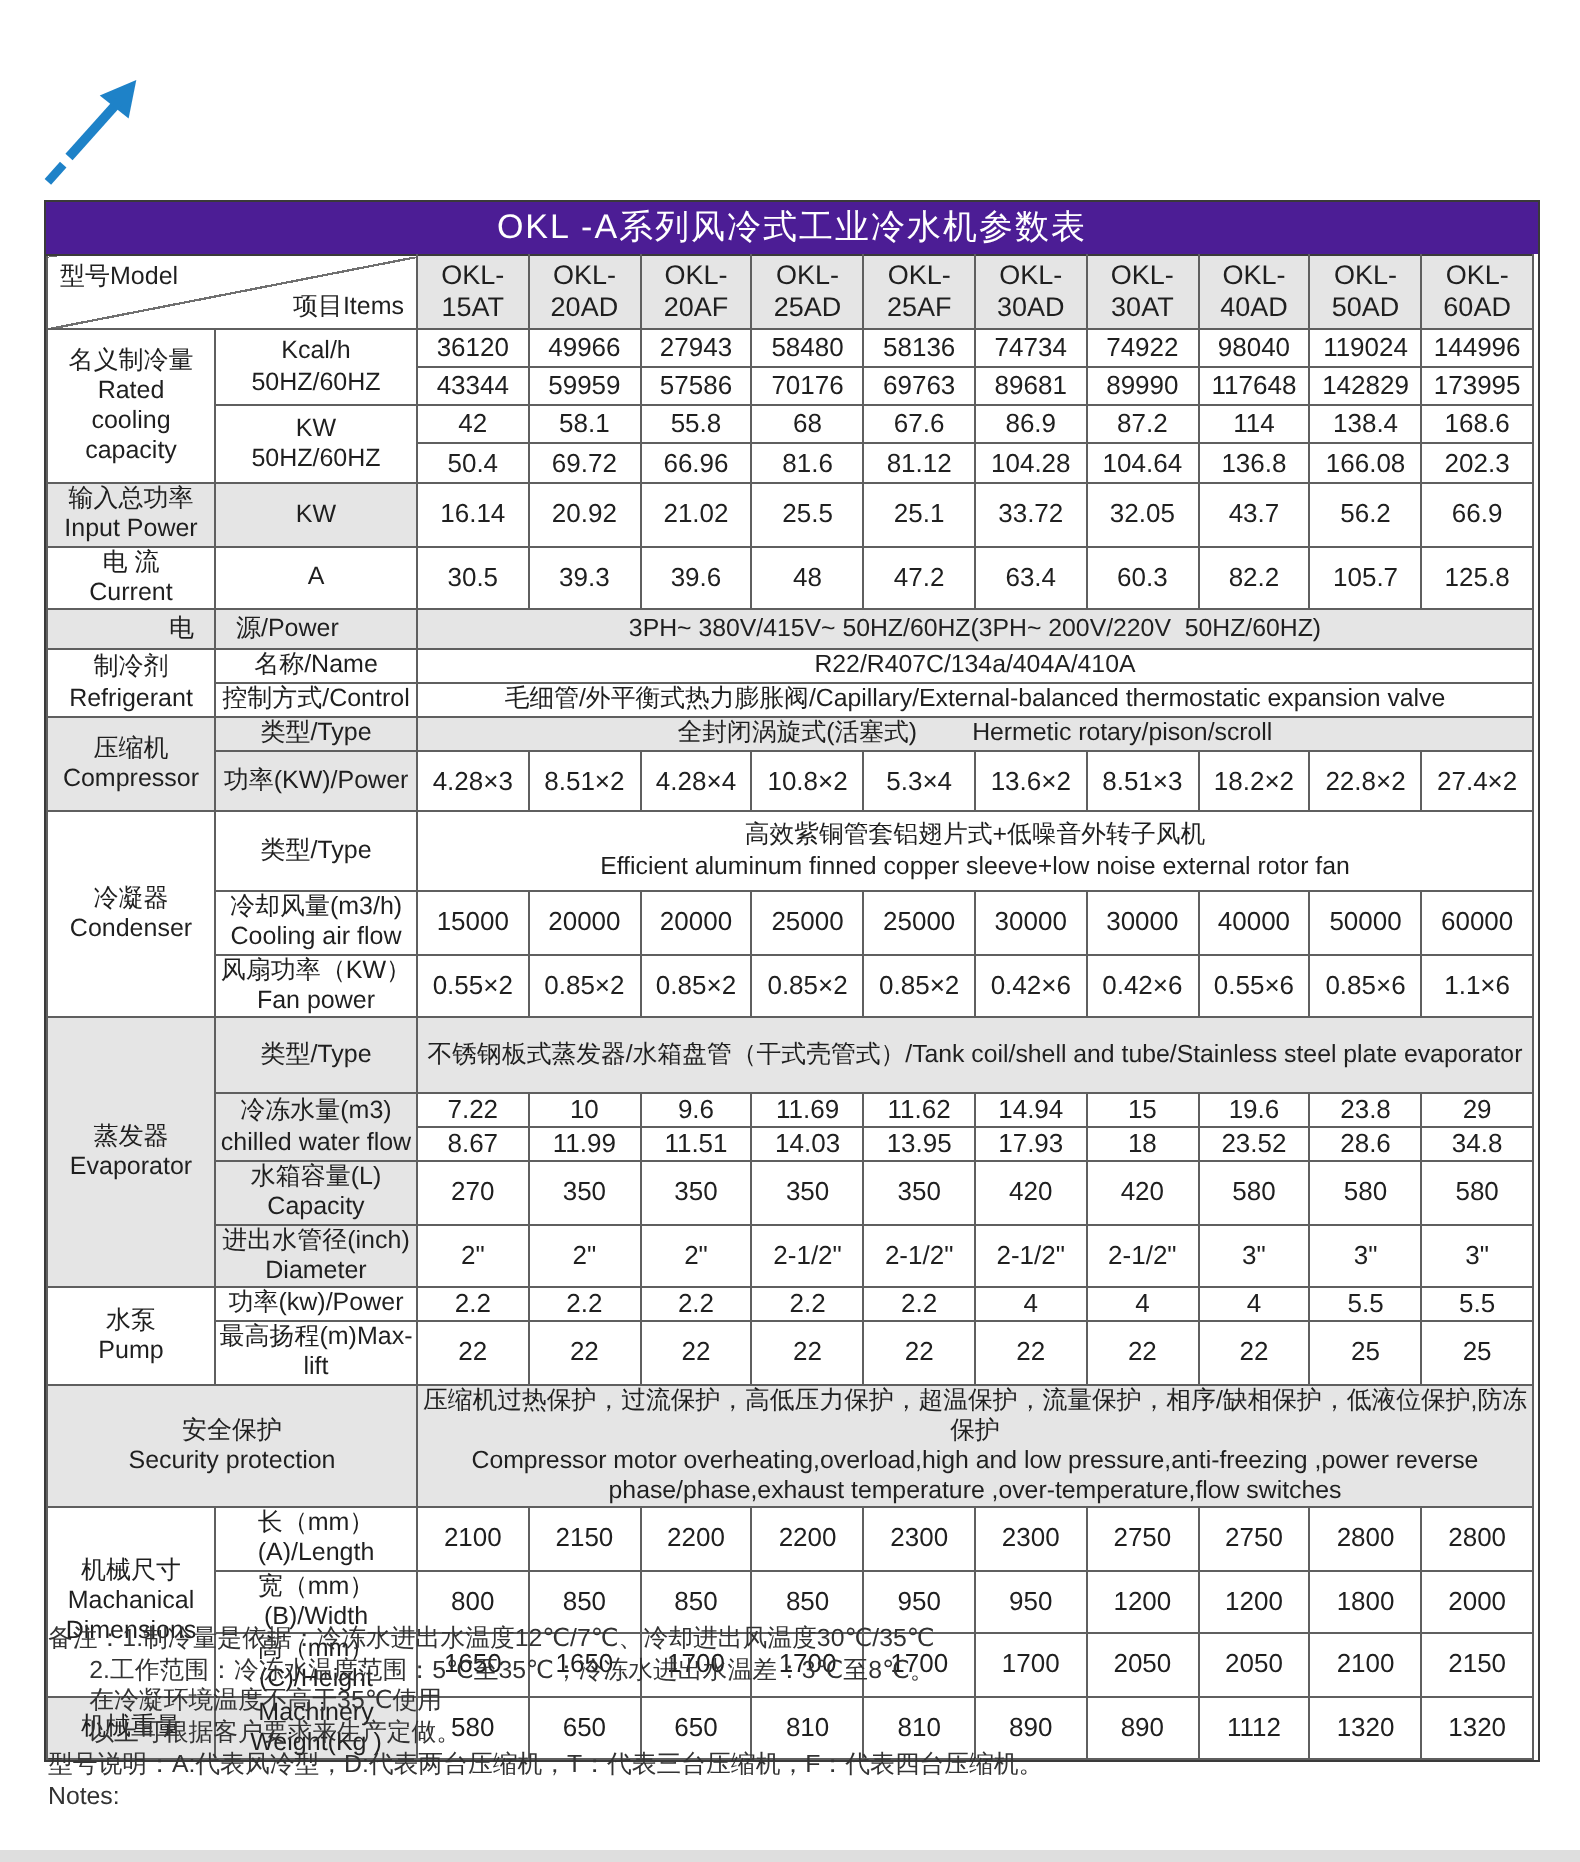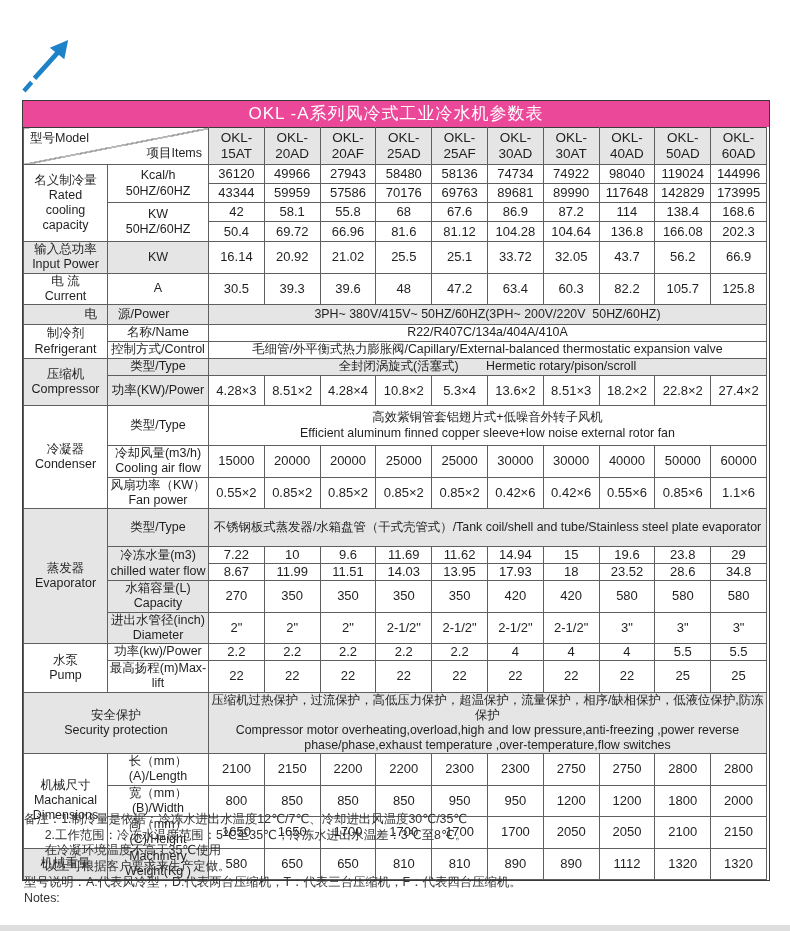--- a/index.html
+++ b/index.html
@@ -6,21 +6,21 @@
   body{
     width:790px;height:931px;position:relative;overflow:hidden;background:#ffffff;
     font-family:"Liberation Sans","DejaVu Sans",sans-serif;color:#1f1f1f;
   }
   .page-header{position:absolute;top:33px;left:22px;display:flex;gap:12px;align-items:flex-start;}
   .logo{width:50px;height:56px;flex:none;margin-top:4px;}
   .title-cn{font-size:26px;font-weight:bold;color:#1b1b1b;letter-spacing:1px;line-height:1.15;}
   .title-en{font-size:17.5px;color:#1b1b1b;margin-top:3px;}
 
   .table-wrap{position:absolute;left:22px;top:100px;width:746px;border:1.5px solid #3a3a3a;}
-  .table-caption{height:26px;line-height:26px;background:#ec4899;color:#ffffff;text-align:center;font-size:17px;letter-spacing:1px;}
+  .table-caption{height:26px;line-height:26px;background:#4c1d95;color:#ffffff;text-align:center;font-size:17px;letter-spacing:1px;}
   table{border-collapse:collapse;table-layout:fixed;width:743px;}
   td{
     border:1px solid #5f5f5f;text-align:center;vertical-align:middle;
     padding:0 1px;font-size:13px;color:#1f1f1f;white-space:pre-wrap;line-height:1.22;overflow:hidden;
   }
   tr.sep td{border-top:1.6px solid #3a3a3a;}
   .sh{background:#e5e5e5;}
   .lab1,.lab2{font-size:12.5px;}
   .mhead{font-size:13.5px;}
   .span{font-size:12.4px;}

